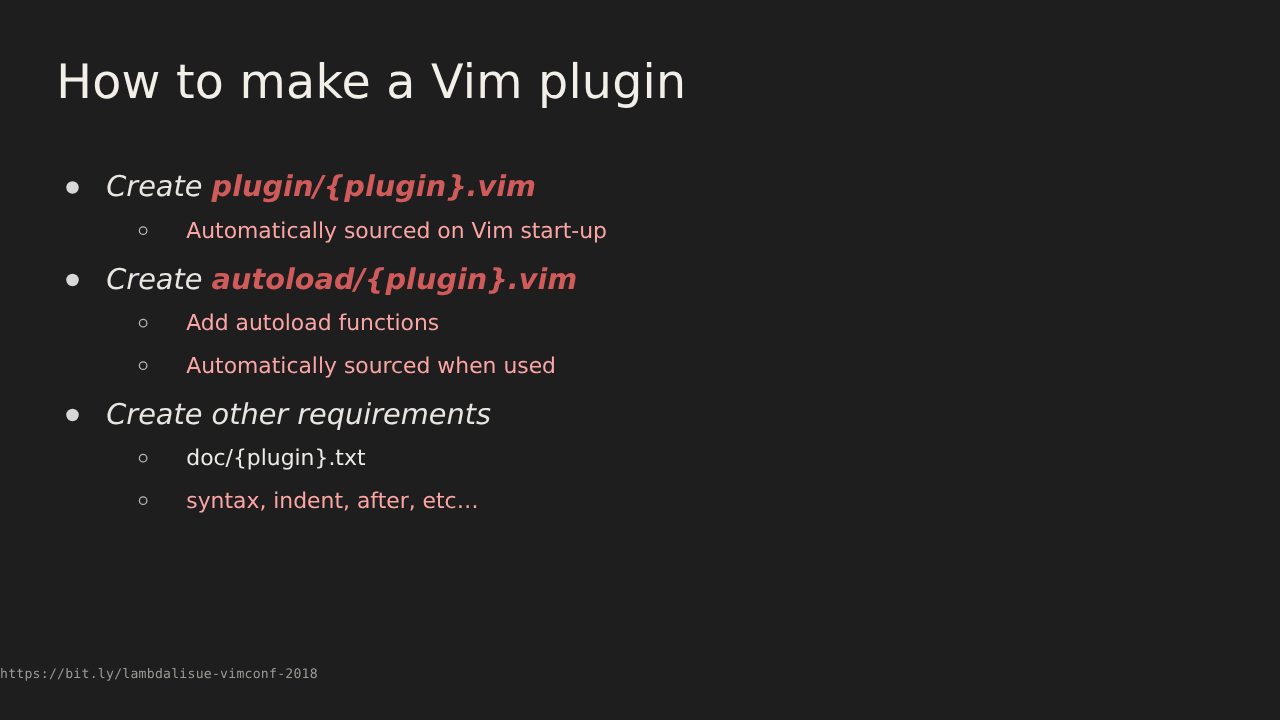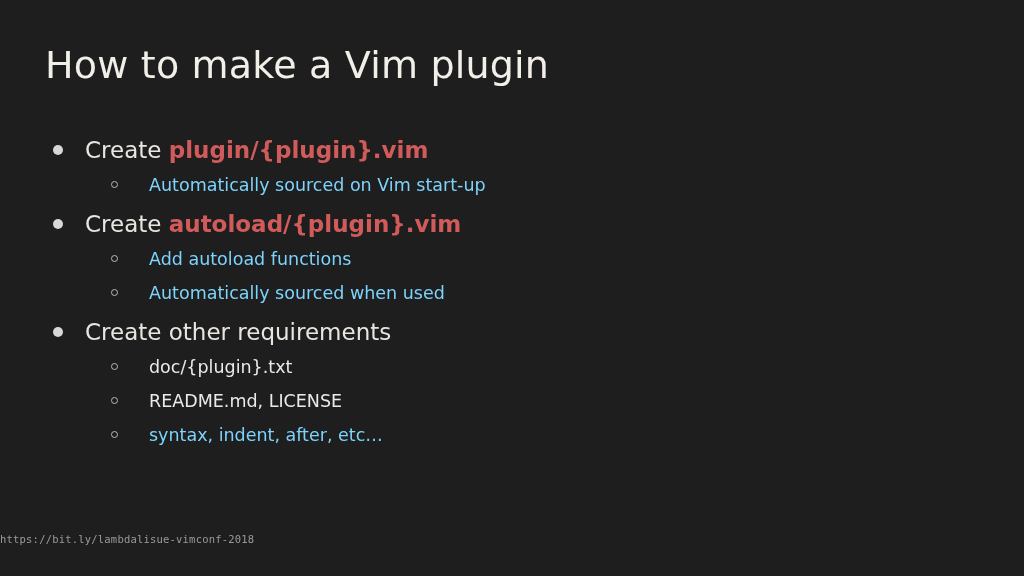--- a/index.html
+++ b/index.html
@@ -57,20 +57,21 @@
     height: 10px;
     border-radius: 50%;
     background: #d8d8d8;
   }
   .bullet-l1 .text {
     font-size: 23px;
     font-weight: 400;
     color: #e9e6e1;
     line-height: 32px;
     white-space: nowrap;
+    font-style: italic;
   }
   .bullet-l1 .text .code {
     color: #d15b5b;
     font-weight: 700;
   }
   .group {
     margin-bottom: 10px;
   }
   .bullet-l2 {
     display: flex;
@@ -91,21 +92,21 @@
     top: -4px;
     width: 7px;
     height: 7px;
     border-radius: 50%;
     border: 1.4px solid #b9b9b9;
     box-sizing: border-box;
   }
   .bullet-l2 .text {
     font-size: 17.5px;
     font-weight: 400;
-    color: #7dd3fc;
+    color: #fca5a5;
     line-height: 26px;
     white-space: nowrap;
   }
   .bullet-l2 .text.bold {
     font-weight: 400;
     color: #eceae6;
   }
   .footer {
     position: absolute;
     left: 0;
@@ -179,26 +180,20 @@
       <div class="bullet-l2">
         <span class="marker">
           <span class="dot-hollow"></span>
         </span>
         <span class="text bold">doc/{plugin}.txt</span>
       </div>
       <div class="bullet-l2">
         <span class="marker">
           <span class="dot-hollow"></span>
         </span>
-        <span class="text bold">README.md, LICENSE</span>
-      </div>
-      <div class="bullet-l2">
-        <span class="marker">
-          <span class="dot-hollow"></span>
-        </span>
         <span class="text">syntax, indent, after, etc…</span>
       </div>
     </div>
 
   </div>
 
   <div class="footer">https://bit.ly/lambdalisue-vimconf-2018</div>
 
 </div>
 

